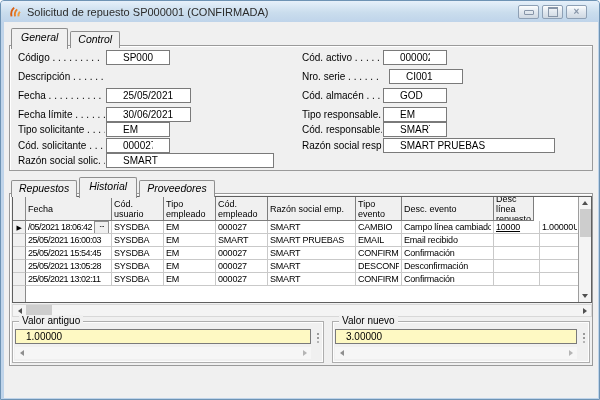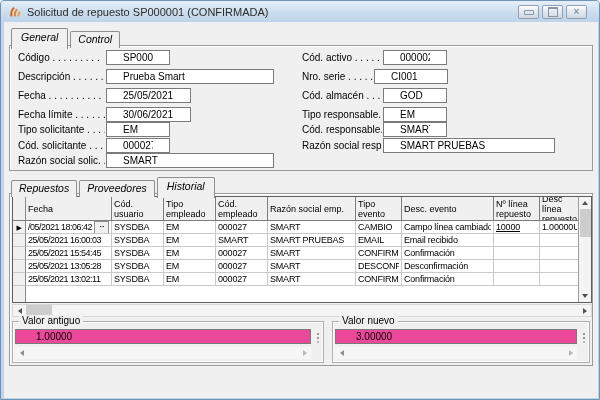--- a/index.html
+++ b/index.html
@@ -58,22 +58,22 @@
   .tri-left{border-width:3.5px 4px 3.5px 0;border-color:transparent #505050 transparent transparent;}
   .tri-right{border-width:3.5px 0 3.5px 4px;border-color:transparent transparent transparent #505050;}
   .tri-up{border-width:0 3.5px 4px 3.5px;border-color:transparent transparent #505050 transparent;}
   .tri-down{border-width:4px 3.5px 0 3.5px;border-color:#505050 transparent transparent transparent;}
   .tri.dim-l{border-right-color:#8f8f8f;}
   .tri.dim-r{border-left-color:#b5b5b5;}
 
   
   .groupbox{position:absolute;height:42px;border:1px solid #aeaeae;box-shadow:inset 0 0 0 1px #fdfdfd;box-sizing:border-box;}
   .gb-label{position:absolute;top:-7px;left:6px;background:#f0f0f0;font-size:10px;padding:0 3px;color:#000;white-space:nowrap;}
-  .gb-input{position:absolute;left:2px;top:7px;height:15px;border:1px solid #7a7a7a;background:#ec4899;
-    font-family:"Liberation Sans",sans-serif;font-size:10px;padding:0 20px;box-sizing:border-box;}
+  .gb-input{position:absolute;left:2px;top:7px;height:15px;border:1px solid #7a7a7a;background:#fef9c3;
+    font-family:"Liberation Sans",sans-serif;font-size:10px;padding:0 10px;box-sizing:border-box;}
   .grip{position:absolute;top:11px;width:2px;height:2px;background:#9a9a9a;box-shadow:0 4px 0 #9a9a9a,0 8px 0 #b5b5b5;}
   .mini-scroll{position:absolute;left:2px;bottom:3px;height:12px;background:#f6f6f6;display:flex;align-items:center;}
 </style>
 </head>
 <body>
 
 <div class="window">
   <div class="titlebar">
     <span class="app-icon">
       <svg viewBox="0 0 16 16" width="14" height="14">
@@ -99,65 +99,63 @@
   <div class="client">
 
     <div class="tabstrip" style="left:7px;top:6px;">
       <div class="tab active">General</div>
       <div class="tab">Control</div>
     </div>
     <div class="tabpage" id="form-area" style="left:5px;top:23px;width:584px;height:126px;">
         <div class="flabel" style="left: 8px; top: 6px; width: 87px;">Código  .  .  .  .  .  .  .  .  .</div>
         <input class="finput" value="SP000001" style="left: 96px; top: 4px; width: 64px;">
         <div class="flabel" style="left: 8px; top: 25px; width: 87px;">Descripción .  .  .  .  .  .  .</div>
-        <input class="finput" value="Prueba Smart" style="left: 96px; top: 23px; width: 168px;">
         <div class="flabel" style="left: 8px; top: 44px; width: 104px;">Fecha  .  .  .  .  .  .  .  .  .  .</div>
         <input class="finput" value="25/05/2021" style="left: 96px; top: 42px; width: 85px;">
         <div class="flabel" style="left: 8px; top: 63px; width: 87px;">Fecha límite .  .  .  .  .  .  .</div>
         <input class="finput" value="30/06/2021" style="left: 96px; top: 61px; width: 85px;">
         <div class="flabel" style="left: 8px; top: 78px; width: 87px;">Tipo solicitante .  .  .  .  .</div>
         <input class="finput" value="EM" style="left: 96px; top: 76px; width: 64px;">
         <div class="flabel" style="left: 8px; top: 94px; width: 87px;">Cód. solicitante .  .  .  .  .</div>
         <input class="finput" value="000027" style="left: 96px; top: 92px; width: 64px;">
         <div class="flabel" style="left: 8px; top: 109px; width: 87px;">Razón social solic.  .  .  .</div>
         <input class="finput" value="SMART" style="left: 96px; top: 107px; width: 168px;">
         <div class="flabel" style="left: 292px; top: 6px; width: 80px;">Cód. activo  .  .  .  .  .  .  .</div>
         <input class="finput" value="000002" style="left: 373px; top: 4px; width: 64px;">
         <div class="flabel" style="left: 292px; top: 25px; width: 80px;">Nro. serie  .  .  .  .  .  .  .  .</div>
-        <input class="finput" value="CI001" style="left: 364px; top: 23px; width: 74px;">
+        <input class="finput" value="CI001" style="left: 379px; top: 23px; width: 74px;">
         <div class="flabel" style="left: 292px; top: 44px; width: 80px;">Cód. almacén .  .  .  .  .  .</div>
         <input class="finput" value="GOD" style="left: 373px; top: 42px; width: 64px;">
         <div class="flabel" style="left: 292px; top: 63px; width: 80px;">Tipo responsable.  .  .  .</div>
         <input class="finput" value="EM" style="left: 373px; top: 61px; width: 64px;">
         <div class="flabel" style="left: 292px; top: 78px; width: 80px;">Cód. responsable.  .  .  .</div>
         <input class="finput" value="SMART" style="left: 373px; top: 76px; width: 64px;">
         <div class="flabel" style="left: 292px; top: 94px; width: 80px;">Razón social resp.  .  .  .</div>
         <input class="finput" value="SMART PRUEBAS" style="left: 373px; top: 92px; width: 172px;">
       </div>
 
     <div class="tabstrip" style="left:7px;top:155px;">
       <div class="tab">Repuestos</div>
+      <div class="tab active">Historial</div>
       <div class="tab">Proveedores</div>
-      <div class="tab active">Historial</div>
     </div>
     <div class="tabpage" style="left:5px;top:171px;width:584px;height:173px;">
 
       <div class="grid">
         <div class="grid-cols" id="grid-cols">
           <div class="indstrip"></div>
         <div class="grow ghead">
               <div class="gcell ind" style="width: 13px; height: 24px;"></div>
               <div class="gcell" style="width: 86px; white-space: normal; height: 24px;">Fecha</div>
               <div class="gcell" style="width: 52px; white-space: normal; height: 24px;">Cód. usuario</div>
               <div class="gcell" style="width: 52px; white-space: normal; height: 24px;">Tipo empleado</div>
               <div class="gcell" style="width: 52px; white-space: normal; height: 24px;">Cód. empleado</div>
               <div class="gcell" style="width: 88px; white-space: normal; height: 24px;">Razón social emp.</div>
               <div class="gcell" style="width: 46px; white-space: normal; height: 24px;">Tipo evento</div>
               <div class="gcell" style="width: 92px; white-space: normal; height: 24px;">Desc. evento</div>
-              <div class="gcell" style="width: 46px; white-space: normal; height: 24px;">Nº línea repuesto</div>
               <div class="gcell" style="width: 40px; white-space: normal; height: 24px;">Desc línea repuesto</div>
             </div>
             <div class="gbody">
               <div class="grow">
                 <div class="gcell ind" style="width: 13px; height: 13px;">
                   <span class="marker">▶</span>
                 </div>
                 <div class="gcell fecha" style="width: 86px;">
                   <span class="ctext">/05/2021 18:06:42</span>
                   <span class="cell-ellipsis">···</span>

